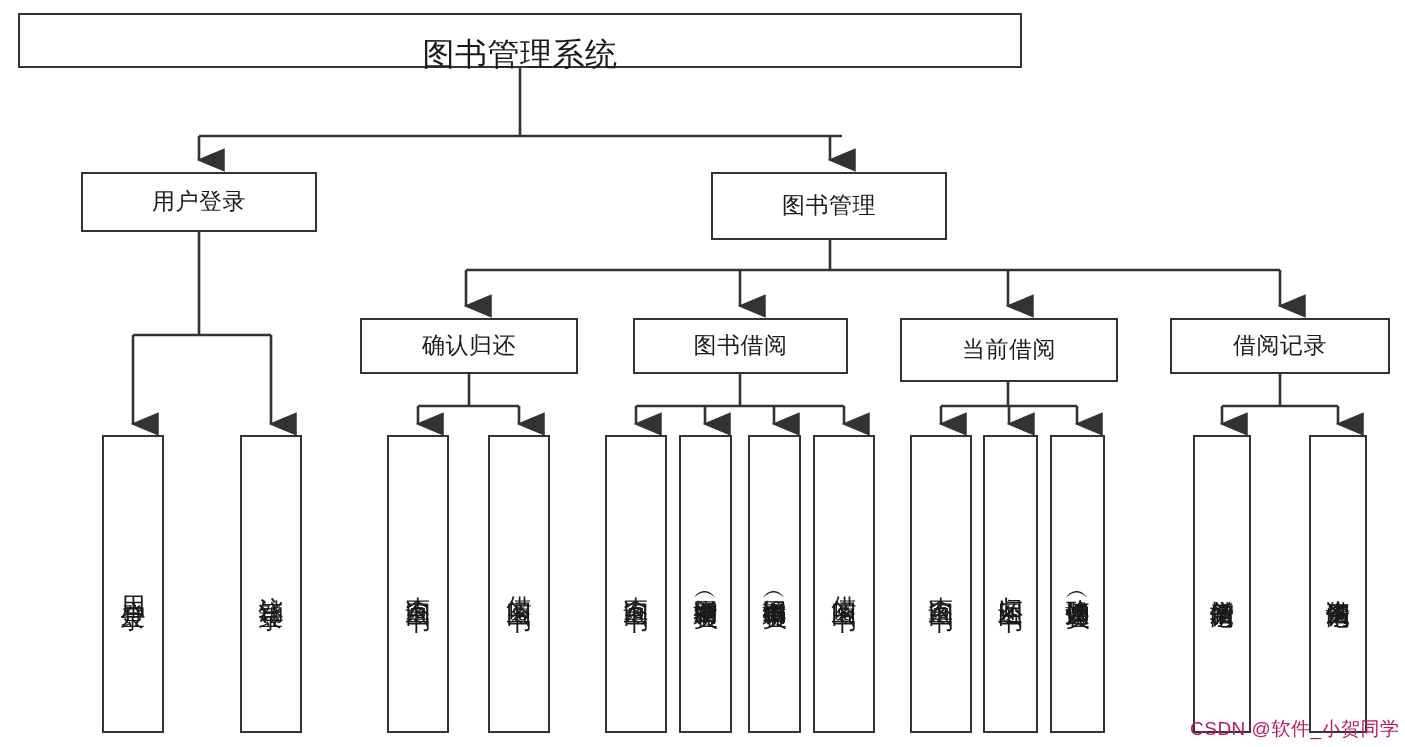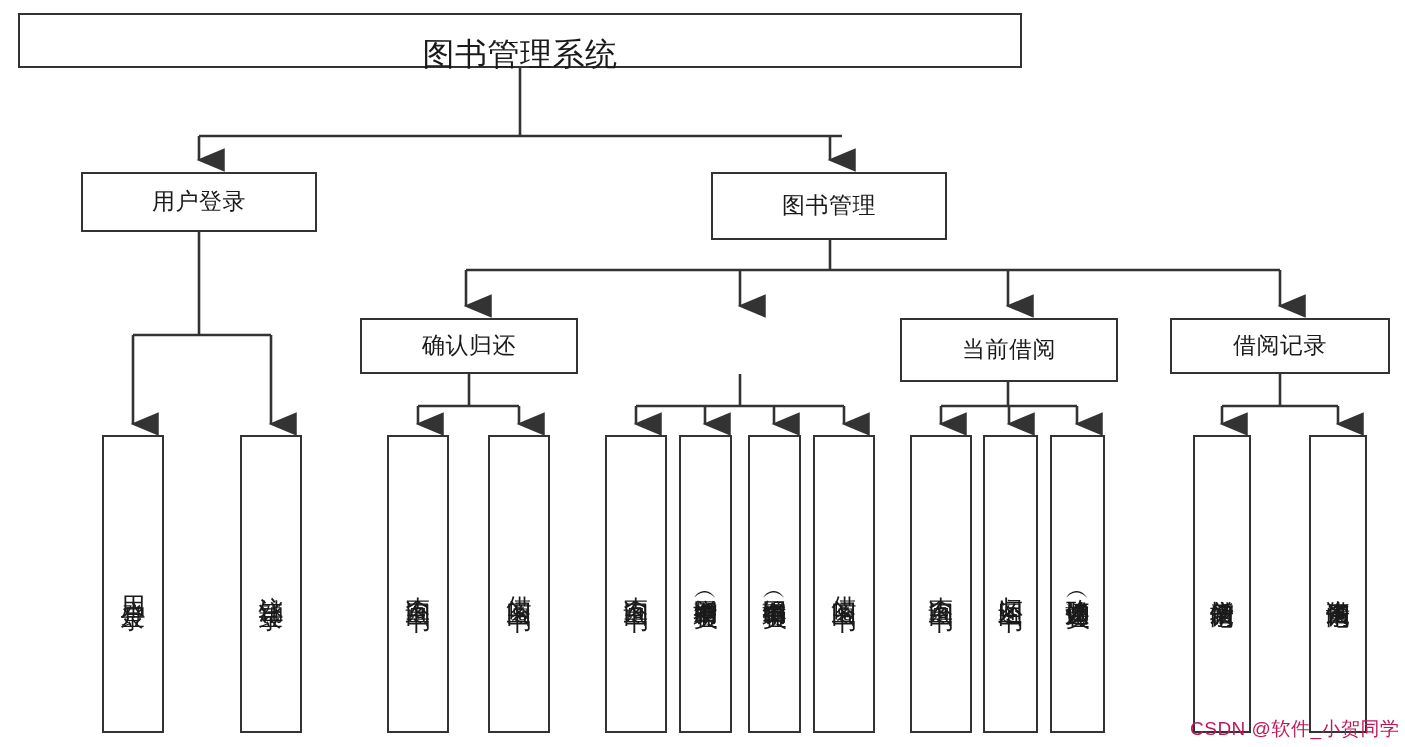--- a/index.html
+++ b/index.html
@@ -137,20 +137,23 @@
   <div class="node horiz" style="left:81px; top:172px; width:236px; height:60px;">
     <span class="lbl">用户登录</span>
   </div>
   <div class="node horiz" style="left:711px; top:172px; width:236px; height:68px;">
     <span class="lbl">图书管理</span>
   </div>
 
   <div class="node horiz" style="left:360px; top:318px; width:218px; height:56px;">
     <span class="lbl">确认归还</span>
   </div>
+  <div class="node horiz" style="left:633px; top:318px; width:215px; height:56px;">
+    <span class="lbl">图书借阅</span>
+  </div>
   <div class="node horiz" style="left:900px; top:318px; width:218px; height:64px;">
     <span class="lbl">当前借阅</span>
   </div>
   <div class="node horiz" style="left:1170px; top:318px; width:220px; height:56px;">
     <span class="lbl">借阅记录</span>
   </div>
 
   <div class="node vert" style="left:102px; top:435px; width:62px; height:298px;">
     <span class="lbl">用户登录</span>
   </div>

